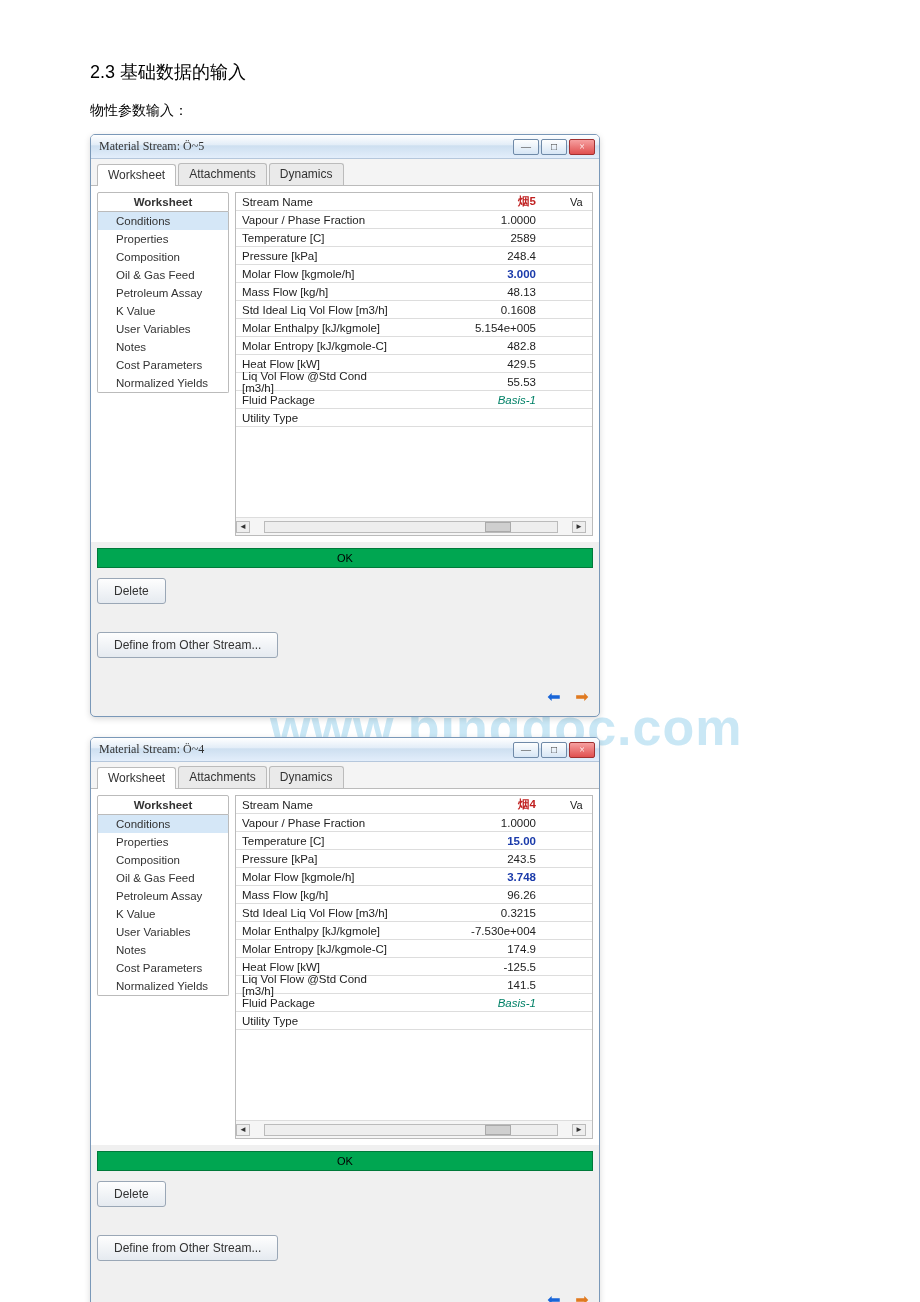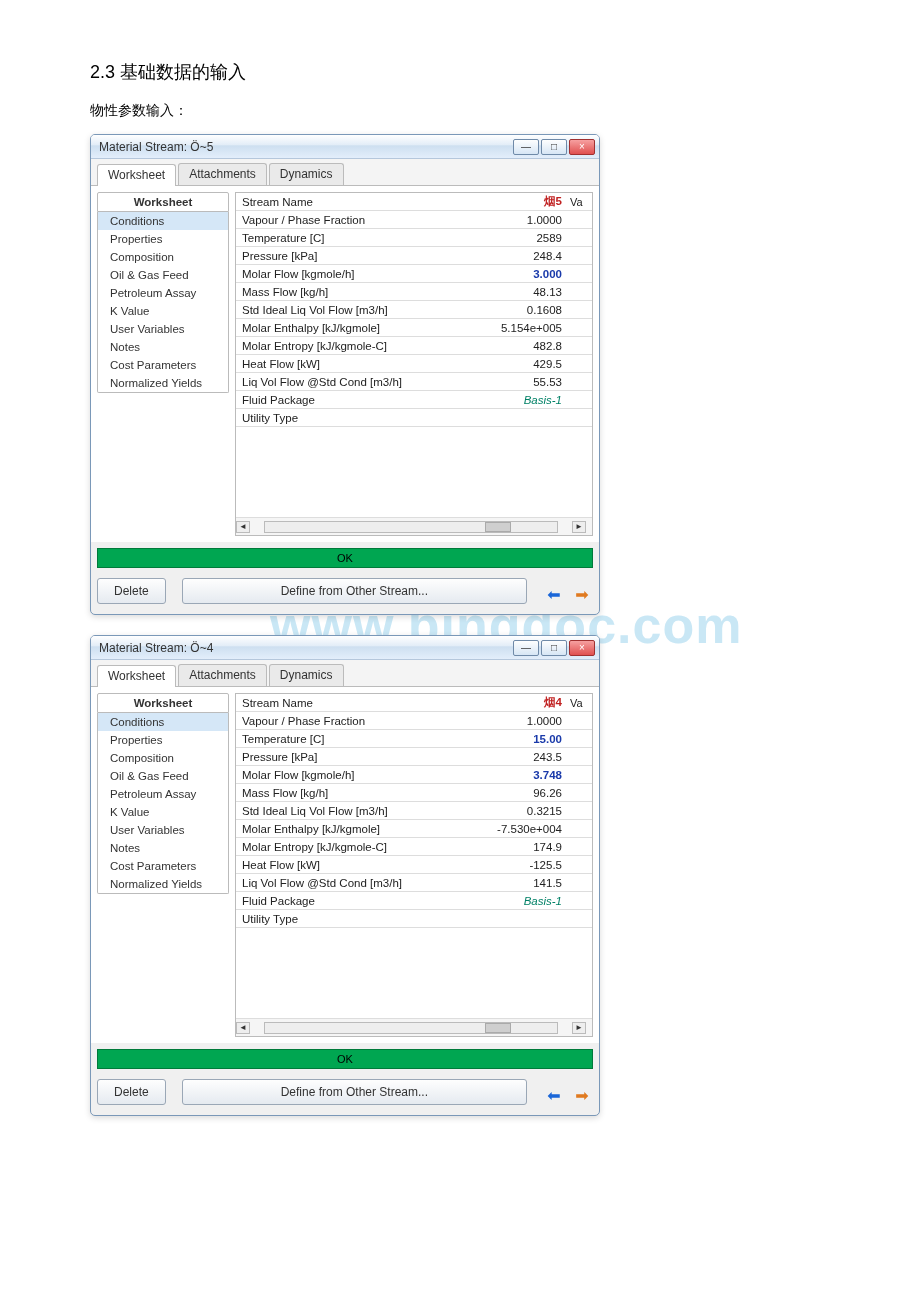--- a/index.html
+++ b/index.html
@@ -47,20 +47,21 @@
   .titlebar {
     height: 24px;
     background: linear-gradient(to bottom,#ffffff,#e1ecf7 45%,#cddff0 46%,#e3eefb);
     border-bottom: 1px solid #b5c7dc;
     display: flex;
     align-items: center;
     justify-content: space-between;
     border-radius: 4px 4px 0 0;
     font-size: 12px;
     padding-left: 8px;
+    font-family: Liberation Serif, serif;
   }
   .wincontrols { display:flex; gap:2px; padding-right:4px; }
   .wbtn {
     width: 26px; height: 16px;
     border: 1px solid #6f8aa8;
     border-radius: 2px;
     display:flex; align-items:center; justify-content:center;
     font-size: 10px;
     background: linear-gradient(to bottom,#fdfefe,#d7e6f5);
     cursor: pointer;
@@ -107,35 +108,36 @@
     text-align:center;
     border-radius:2px 2px 0 0;
   }
   .sidelist {
     border:1px solid #bbb;
     border-top:none;
     border-radius:0 0 2px 2px;
     overflow:hidden;
   }
   .sideitem {
-    padding: 3px 12px;
+    padding: 3px 18px;
     cursor: pointer;
     white-space: nowrap;
   }
   .sideitem.selected { background:#d5e7f7; }
   .grid {
     flex:1;
     border:1px solid #bbb;
     font-size: 11.5px;
   }
   .grow {
     display:flex;
     border-bottom:1px solid #ddd;
     height:18px;
     align-items:center;
+    gap:26px;
   }
   .grow:last-child{ border-bottom:none; background:#fff;}
   .gkey { flex: 1.1; padding-left:6px; color:#222; }
   .gval { flex: 0.75; text-align:right; padding-right:8px; color:#222; }
   .gval.header{ color:#c02020; font-weight:bold; }
   .gval.blue{ color:#1a3aaa; font-weight:bold; }
   .gval.teal{ color:#008066; font-style:italic; }
   .gcolh { width:22px; text-align:left; color:#222; font-size:11px; }
   .scrollfoot {
     height:18px;
@@ -156,23 +158,24 @@
     background: #00a651;
     color:#000;
     text-align:center;
     border:1px solid #007a3a;
     height:20px;
     line-height:18px;
     font-size:11px;
   }
   .footer {
     display:flex;
-    align-items:flex-end;
+    align-items:flex-start;
     padding:10px 6px 10px 6px;
-    gap:16px;
+    gap:28px;
+    flex-direction:column;
   }
   .btn {
     border:1px solid #9aa7b6;
     background: linear-gradient(to bottom,#fefefe,#e5eaf0);
     padding: 5px 16px;
     border-radius:3px;
     font-size:12px;
     cursor:pointer;
   }
   .btn.wide { flex:1; text-align:center; }

